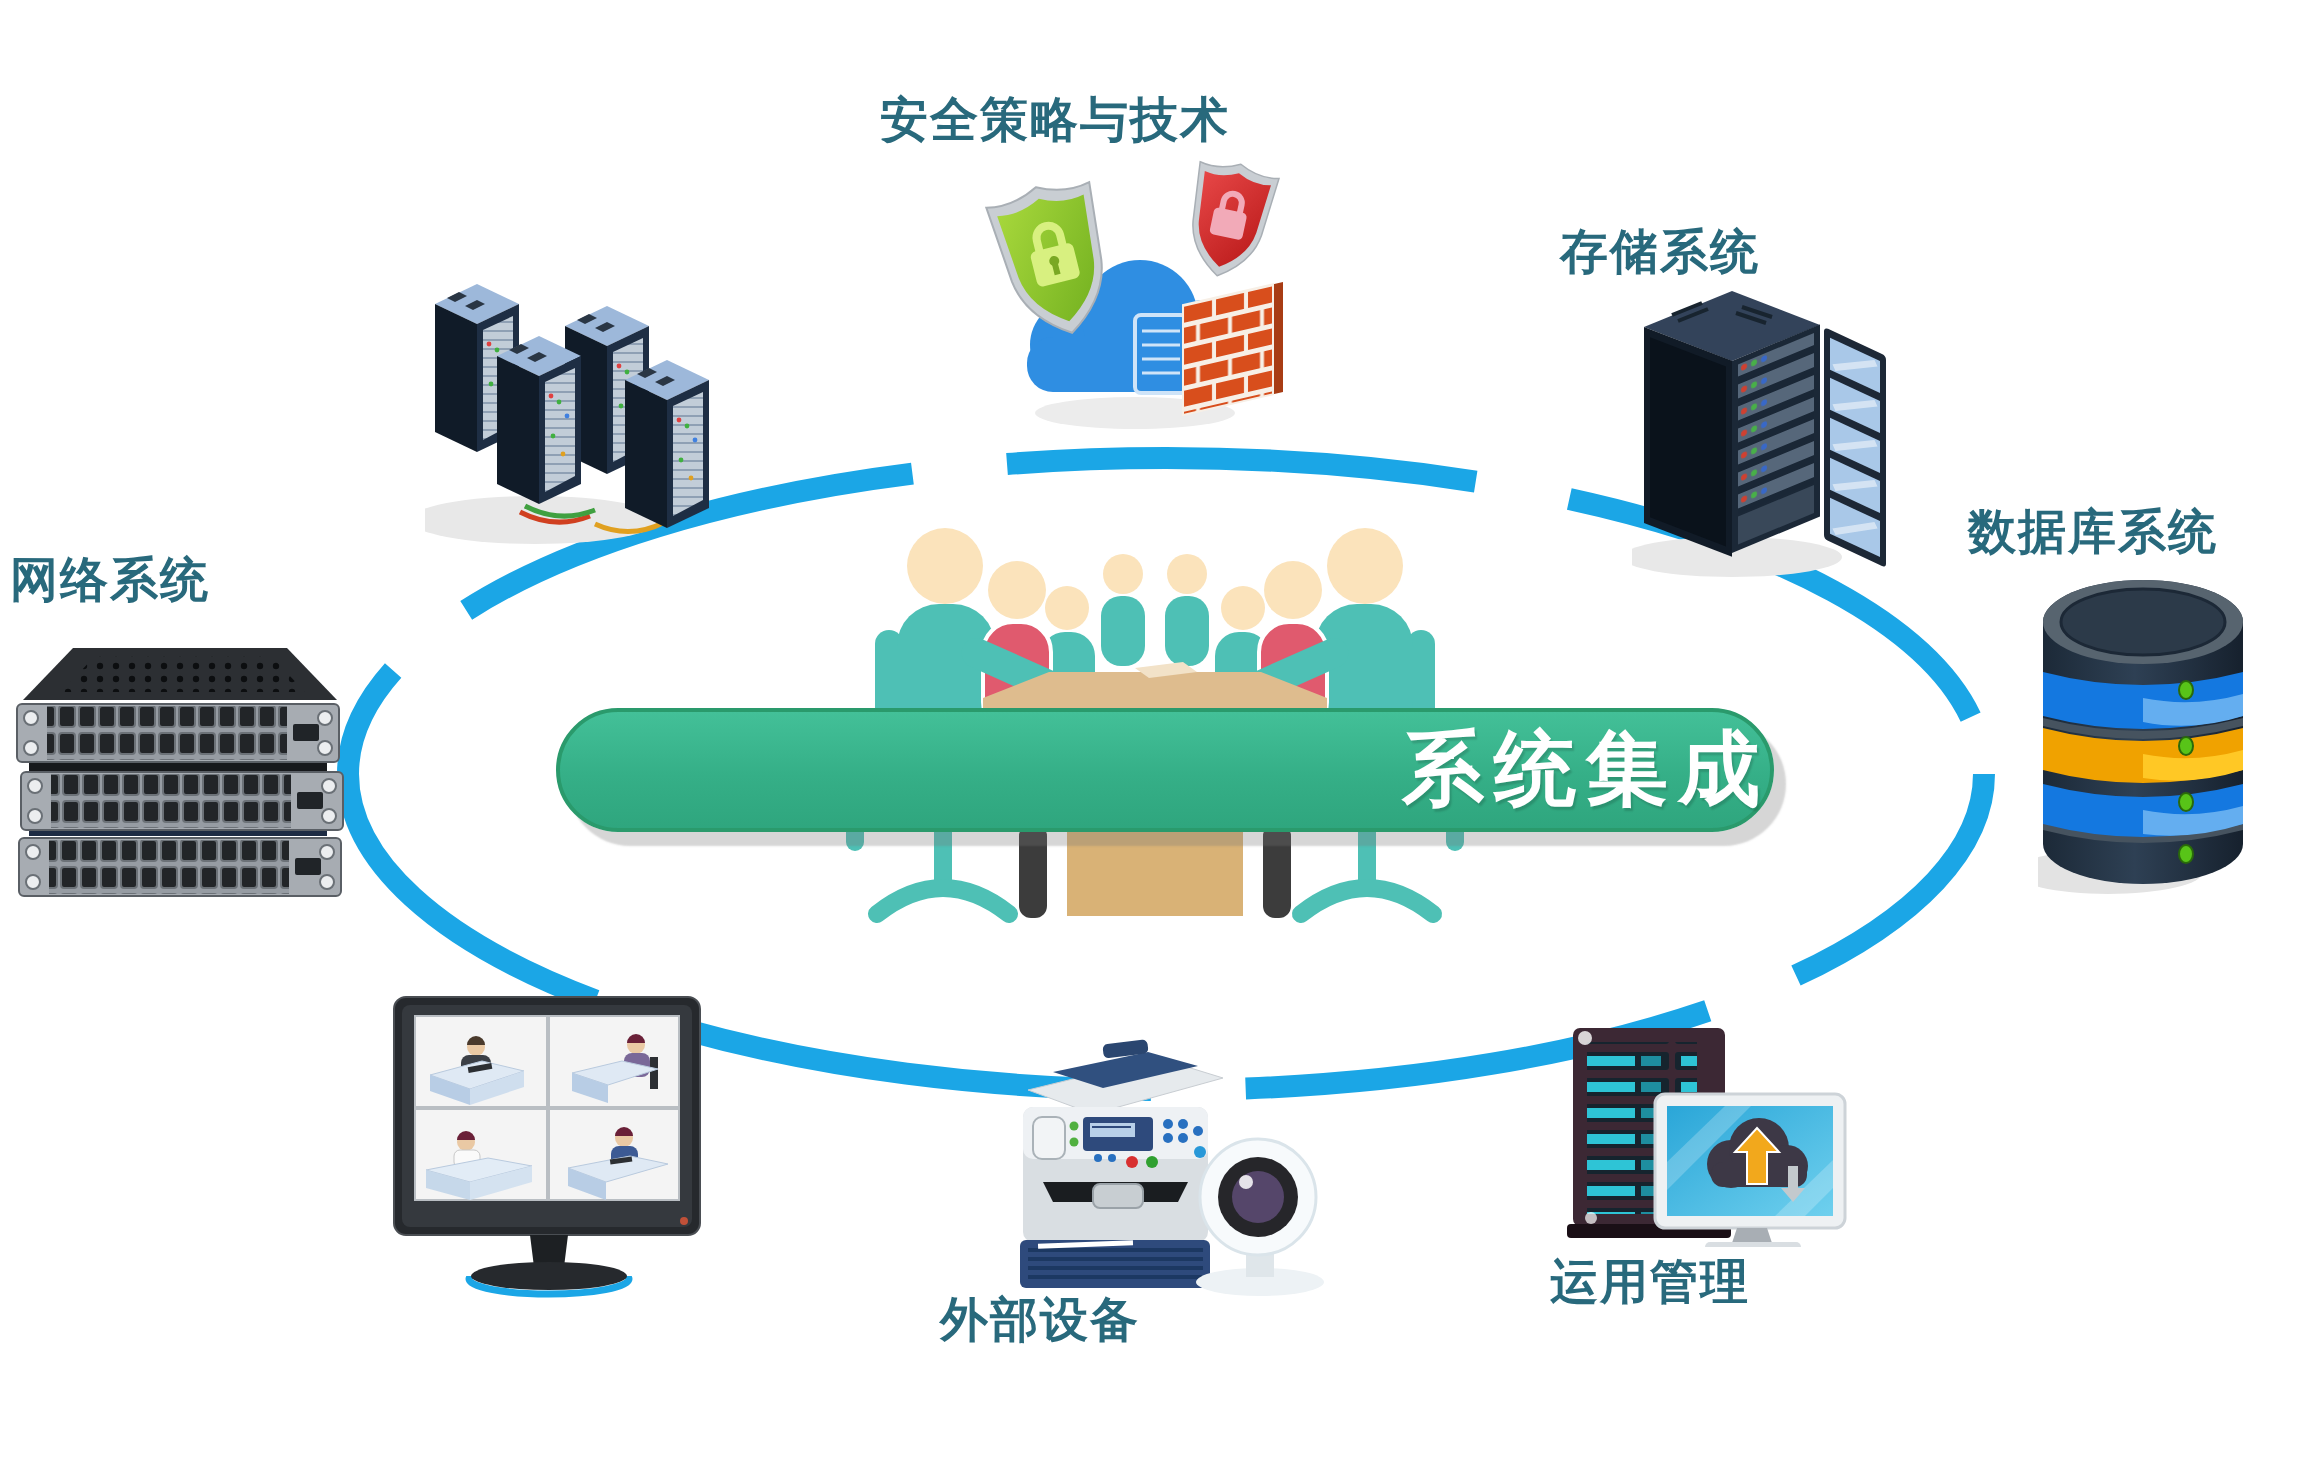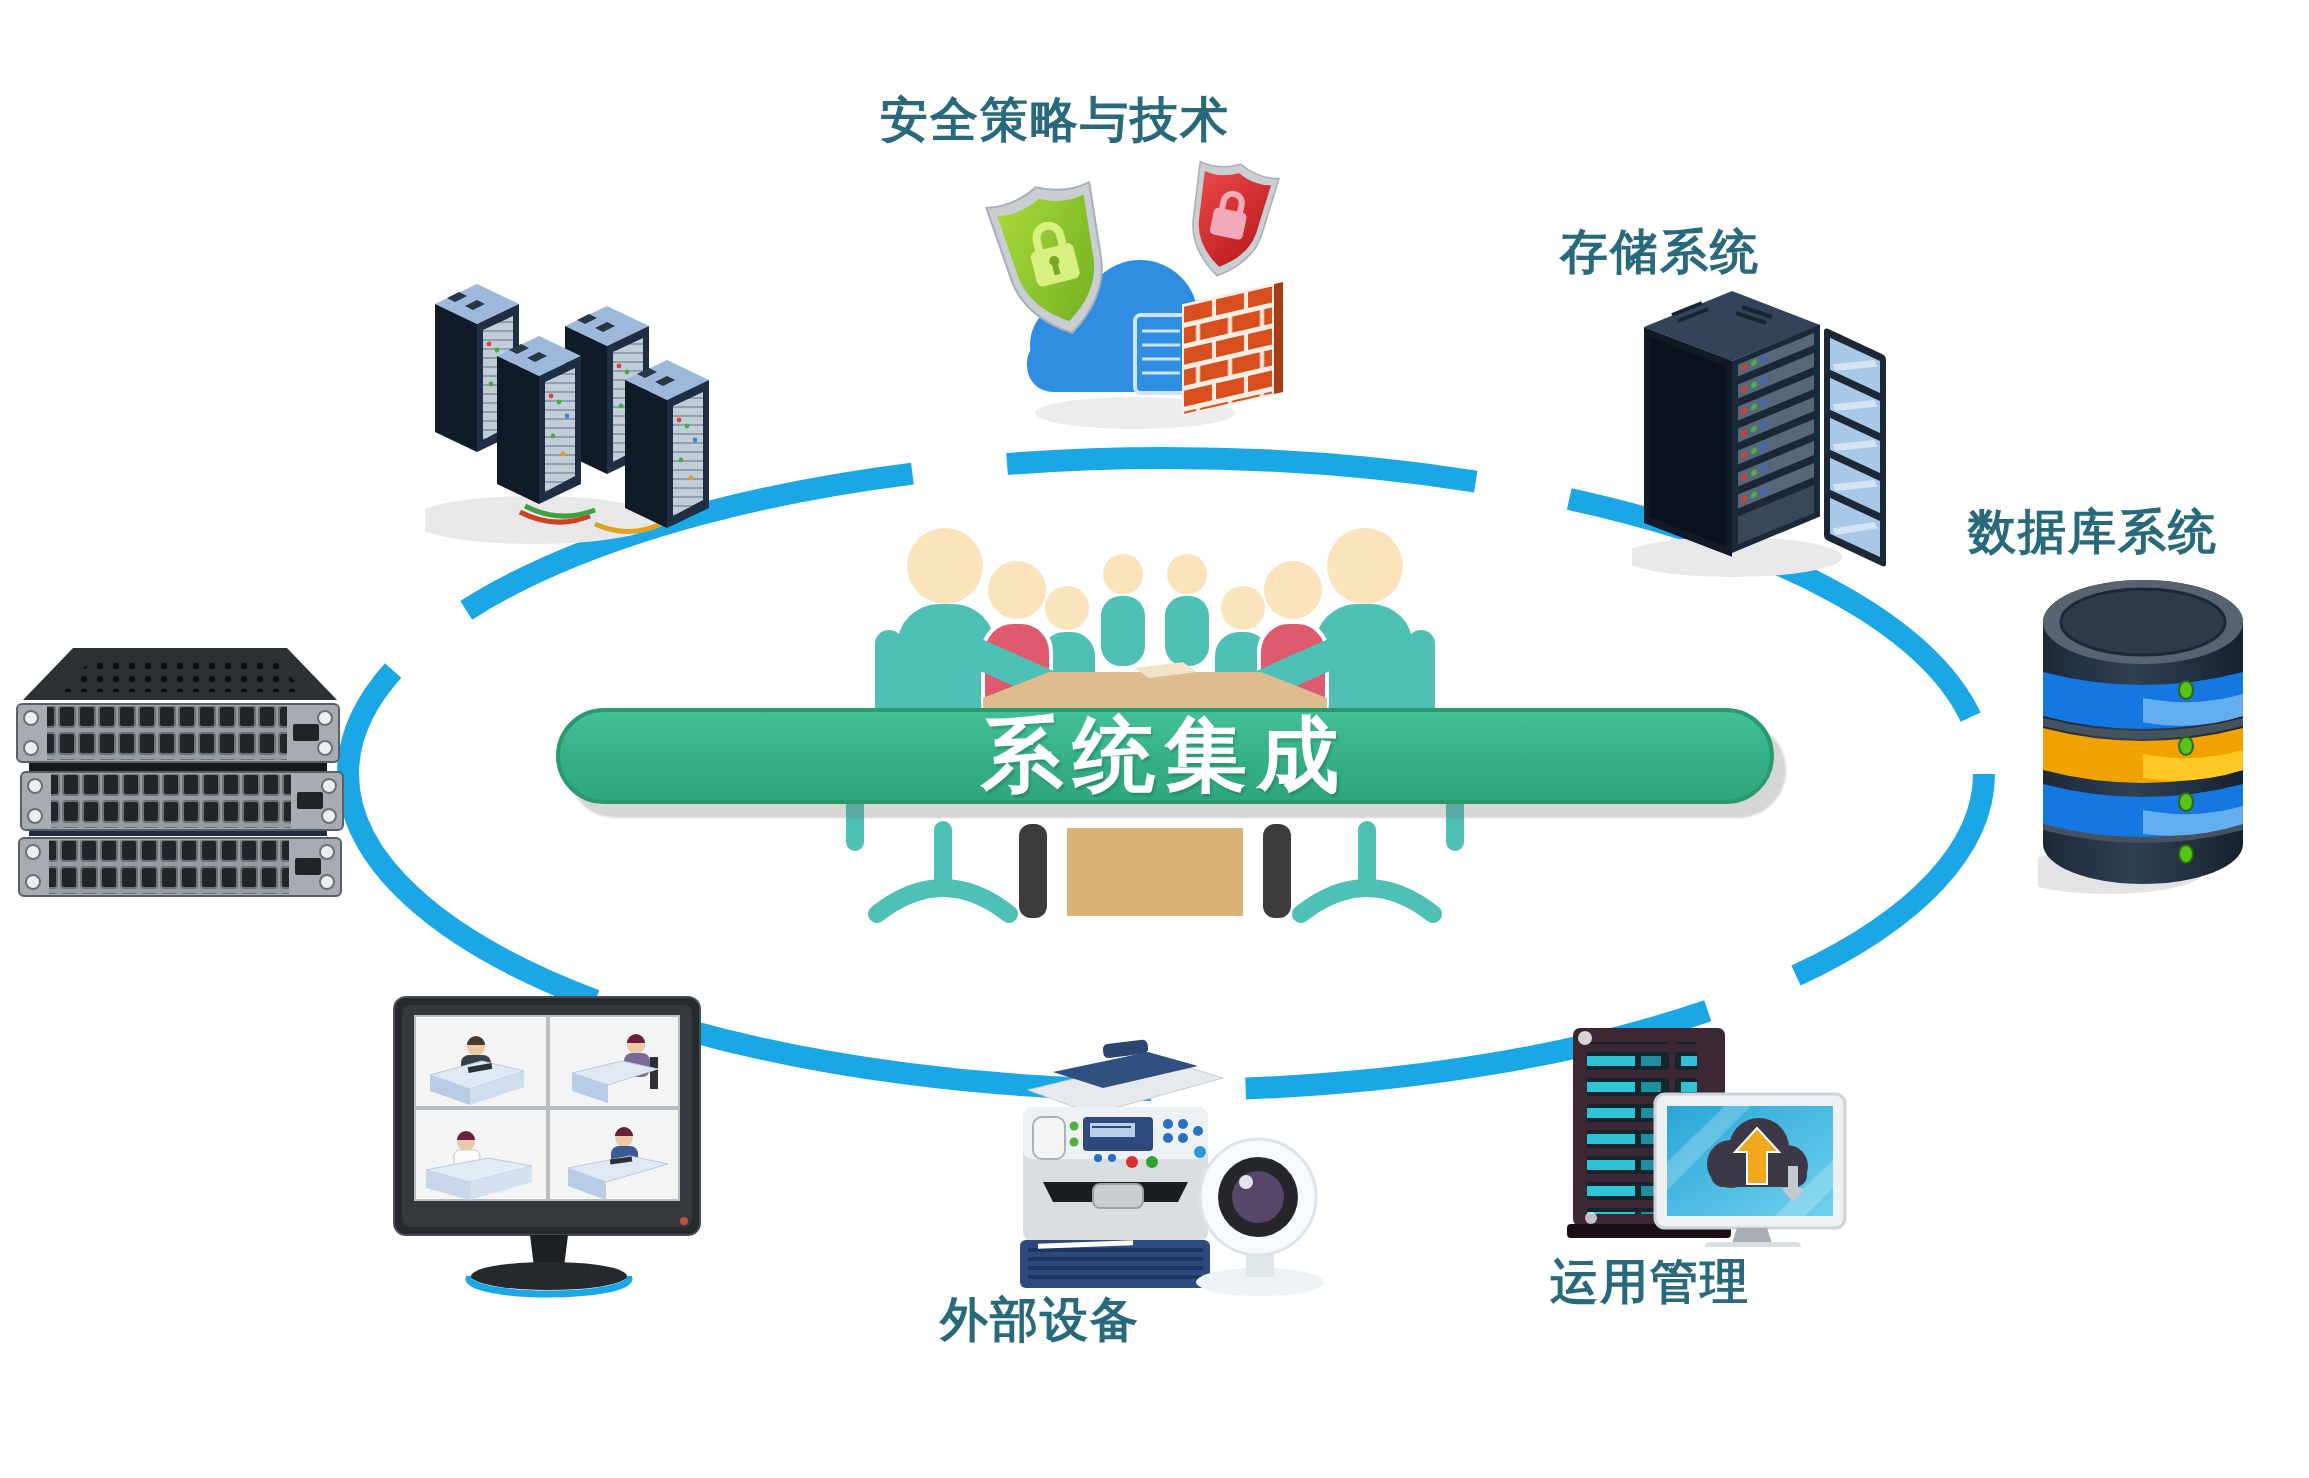--- a/index.html
+++ b/index.html
@@ -1,25 +1,25 @@
 <!DOCTYPE html>
 <html><head>
 <meta charset="utf-8">
 <style>
   html,body{margin:0;padding:0;background:#ffffff;}
   #canvas{position:relative;width:2309px;height:1478px;background:#ffffff;overflow:hidden;
           font-family:"DejaVu Sans","Liberation Sans",sans-serif;}
   .abs{position:absolute;}
   .label{position:absolute;font-size:48px;font-weight:600;color:#28697c;
          text-align:left;line-height:1.3;letter-spacing:2px;}
-  #banner{position:absolute;left:556px;top:708px;width:1218px;height:96px;
+  #banner{position:absolute;left:556px;top:708px;width:1218px;height:124px;
           background:linear-gradient(180deg,#43c098 0%,#35af87 55%,#2fa67e 100%);
           border:4px solid #2a9a6c;border-radius:64px;box-sizing:border-box;
           box-shadow:12px 14px 2px rgba(120,120,120,0.30);
-          display:flex;align-items:center;justify-content:center;z-index:30;}
+          display:flex;align-items:center;justify-content:flex-end;z-index:30;}
   #banner .txt{color:#ffffff;font-size:82px;font-weight:700;letter-spacing:10px;
                text-shadow:2px 3px 2px rgba(0,0,0,0.15);}
   .z10{z-index:10}.z20{z-index:20}.z40{z-index:40}
 </style>
 </head>
 <body>
 
 <div id="canvas">
 
   <svg class="abs z10" style="left:0;top:0" width="2309" height="1478" viewBox="0 0 2309 1478">
@@ -403,17 +403,18 @@
       <path d="M620,240 L620,330"></path>
     </g>
   </svg>
 
   <div id="banner">
     <span class="txt">系统集成</span>
   </div>
 
   <div class="label z40" style="left:880px;top:88px;width:560px">安全策略与技术</div>
   <div class="label z40" style="left:1560px;top:220px;width:320px">存储系统</div>
+  <div class="label z40" style="left:10px;top:548px;width:310px">网络系统</div>
   <div class="label z40" style="left:1968px;top:500px;width:330px">数据库系统</div>
   <div class="label z40" style="left:940px;top:1288px;width:320px">外部设备</div>
   <div class="label z40" style="left:1550px;top:1250px;width:320px">运用管理</div>
 
 </div>
 
 </body></html>

